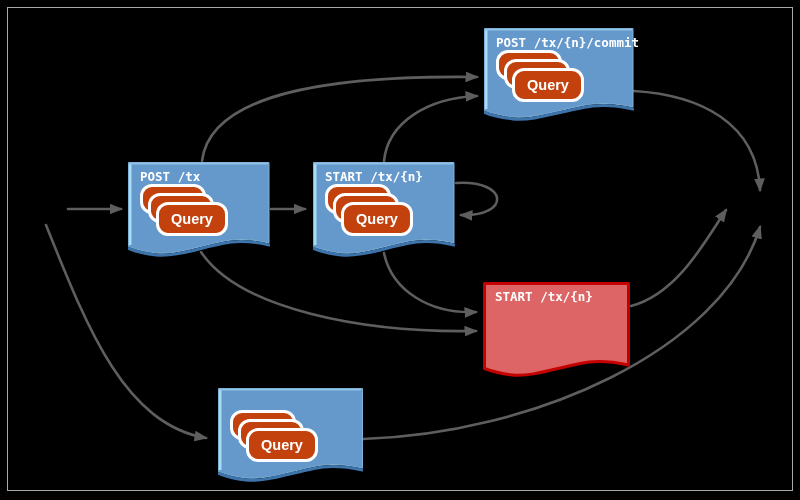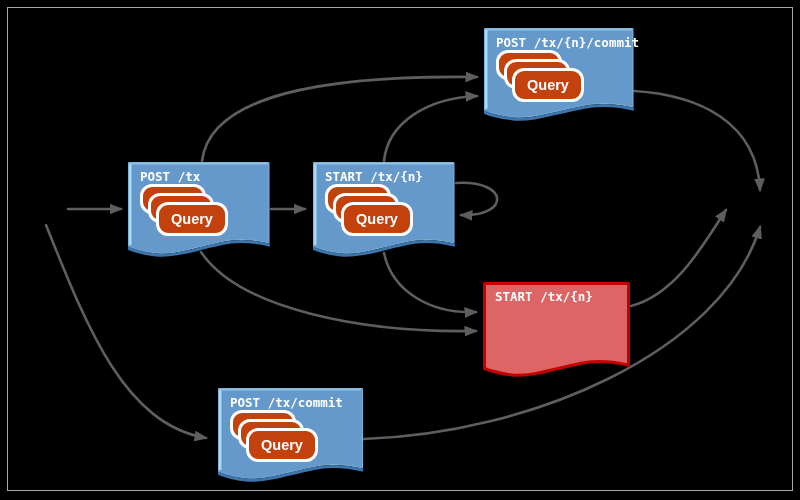--- a/index.html
+++ b/index.html
@@ -104,21 +104,20 @@
     </div>
   </div>
 
   <div class="node" style="left:218px;top:388px;width:145px;height:100px">
     <svg class="shape" width="145" height="100" viewBox="0 0 145 100">
       <path d="M0.5,0.5 H144.5 V80 C128,76.5 112,75 96,78.5 C69,84 47,92 28,90 C16,88.5 7,86 0.5,83.5 Z" fill="#6598cb" stroke="#7fb2d9" stroke-width="1"></path>
       <path d="M144.5,82 C128,78.5 112,77 96,80.5 C69,86 47,94 28,92 C16,90.5 7,88 1,85.5" fill="none" stroke="#3c74ab" stroke-width="3" stroke-linecap="round"></path>
       <rect x="1" y="1" width="2.5" height="81" fill="#a8dcf4"></rect>
       <rect x="1" y="1" width="142" height="1.5" fill="#8fc4e6"></rect>
     </svg>
-    <div class="doc-title">POST /tx/commit</div>
     <div class="qstack">
       <div class="qcard q1"></div>
       <div class="qcard q2"></div>
       <div class="qcard q3">
         <span>Query</span>
       </div>
     </div>
   </div>
 
   <div class="node" style="left:483px;top:282px;width:147px;height:100px">

